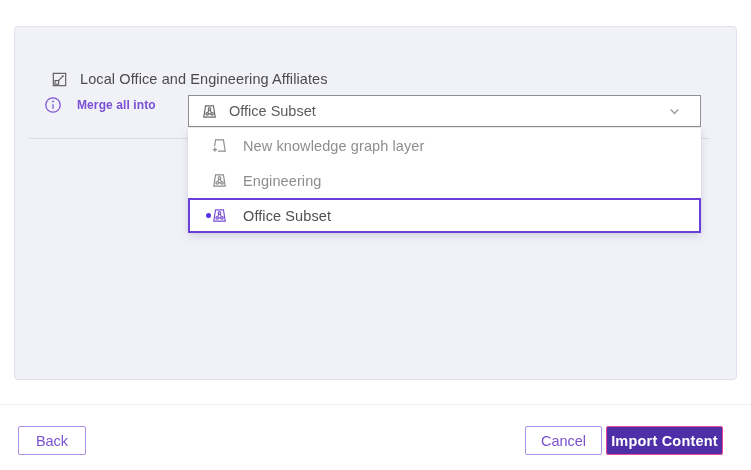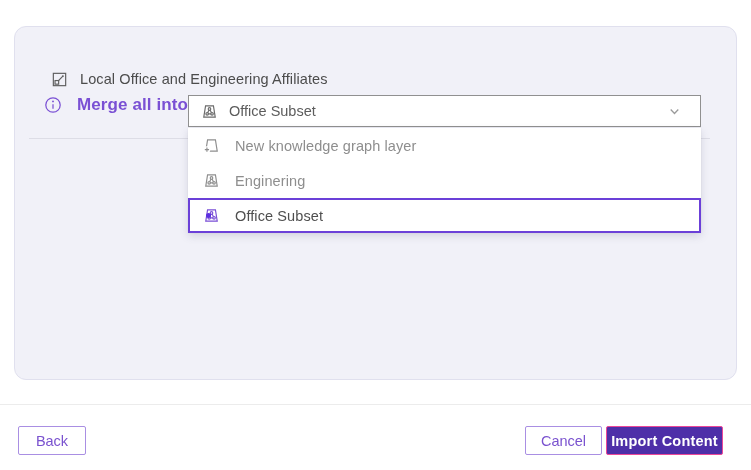--- a/index.html
+++ b/index.html
@@ -7,33 +7,33 @@
   body {
     width:751px; height:470px; position:relative; overflow:hidden;
     font-family:"Liberation Sans","DejaVu Sans",sans-serif;
     -webkit-font-smoothing:antialiased;
   }
   .stage { position:absolute; inset:0; }
 
   
   .panel {
     position:absolute; left:14px; top:26px; width:723px; height:354px;
-    background:#f1f1f8; border:1px solid #e0e0ee; border-radius:12px;
+    background:#f1f1f8; border:1px solid #e0e0ee; border-radius:4px;
   }
   .row1 {
     position:absolute; left:36px; top:41px; height:22px;
     display:flex; align-items:center; gap:12px;
   }
   .row1 .lbl { font-size:14.5px; color:#4c4c4c; letter-spacing:0.1px; }
 
   .row2-info {
     position:absolute; left:29px; top:67px; height:22px;
     display:flex; align-items:center; gap:15px;
   }
-  .merge-lbl { font-size:17px; font-weight:700; color:#7a50d4; letter-spacing:0.1px; }
+  .merge-lbl { font-size:12px; font-weight:700; color:#7a50d4; letter-spacing:0.1px; }
 
   .panel-divider {
     position:absolute; left:14px; top:111px; width:681px; height:0;
     border-top:1px solid #dddde6; z-index:1;
   }
 
   
   .select-box {
     position:absolute; left:173px; top:68px; width:513px; height:32px;
     background:#ffffff; border:1px solid #909090;
@@ -45,21 +45,21 @@
   .chevron { color:#9b9b9b; display:flex; margin-right:7px; }
 
   
   .menu {
     position:absolute; left:173px; top:101px; width:513px;
     background:#ffffff; z-index:4;
     box-shadow:0 3px 8px rgba(80,80,110,0.18), 0 0 1px rgba(80,80,110,0.15);
   }
   .menu-item {
     position:relative; height:35px; display:flex; align-items:center;
-    padding-left:15px; gap:15px; cursor:pointer; background:#ffffff;
+    padding-left:23px; gap:15px; cursor:pointer; background:#ffffff;
   }
   .menu-item .mi-icon { color:#8e8e8e; display:flex; }
   .menu-item .mi-label { font-size:14.5px; color:#8e8e8e; letter-spacing:0.1px; }
   .menu-item.selected { box-shadow:inset 0 0 0 2px #6b40d8; }
   .menu-item.selected .mi-icon { color:#7a4fd6; }
   .menu-item.selected .mi-label { color:#4f4f4f; }
   .sel-dot {
     position:absolute; left:18px; top:50%; margin-top:-2.5px;
     width:5px; height:5px; border-radius:50%; background:#5b2ee0;
   }
@@ -152,21 +152,21 @@
       <div class="menu-item">
         <span class="mi-icon">
           <svg width="17" height="17" viewBox="0 0 16 16" fill="none" stroke="currentColor" stroke-width="1.1">
             <path d="M4.3 2.7 H11.7 L13.4 13.3 H2.6 Z"></path>
             <path d="M8 5.6 L5.8 10.2 M8 5.6 L10.4 10.2 M5.8 10.2 H10.4"></path>
             <circle cx="8" cy="5.6" r="1.2" fill="#fff"></circle>
             <circle cx="5.8" cy="10.2" r="1.2" fill="#fff"></circle>
             <circle cx="10.4" cy="10.2" r="1.2" fill="#fff"></circle>
           </svg>
         </span>
-        <span class="mi-label">Enginering</span>
+        <span class="mi-label">Engineering</span>
       </div>
 
       <div class="menu-item selected">
         <span class="sel-dot"></span>
         <span class="mi-icon">
           <svg width="17" height="17" viewBox="0 0 16 16" fill="none" stroke="currentColor" stroke-width="1.1">
             <path d="M4.3 2.7 H11.7 L13.4 13.3 H2.6 Z"></path>
             <path d="M8 5.6 L5.8 10.2 M8 5.6 L10.4 10.2 M5.8 10.2 H10.4"></path>
             <circle cx="8" cy="5.6" r="1.2" fill="#fff"></circle>
             <circle cx="5.8" cy="10.2" r="1.2" fill="#fff"></circle>

